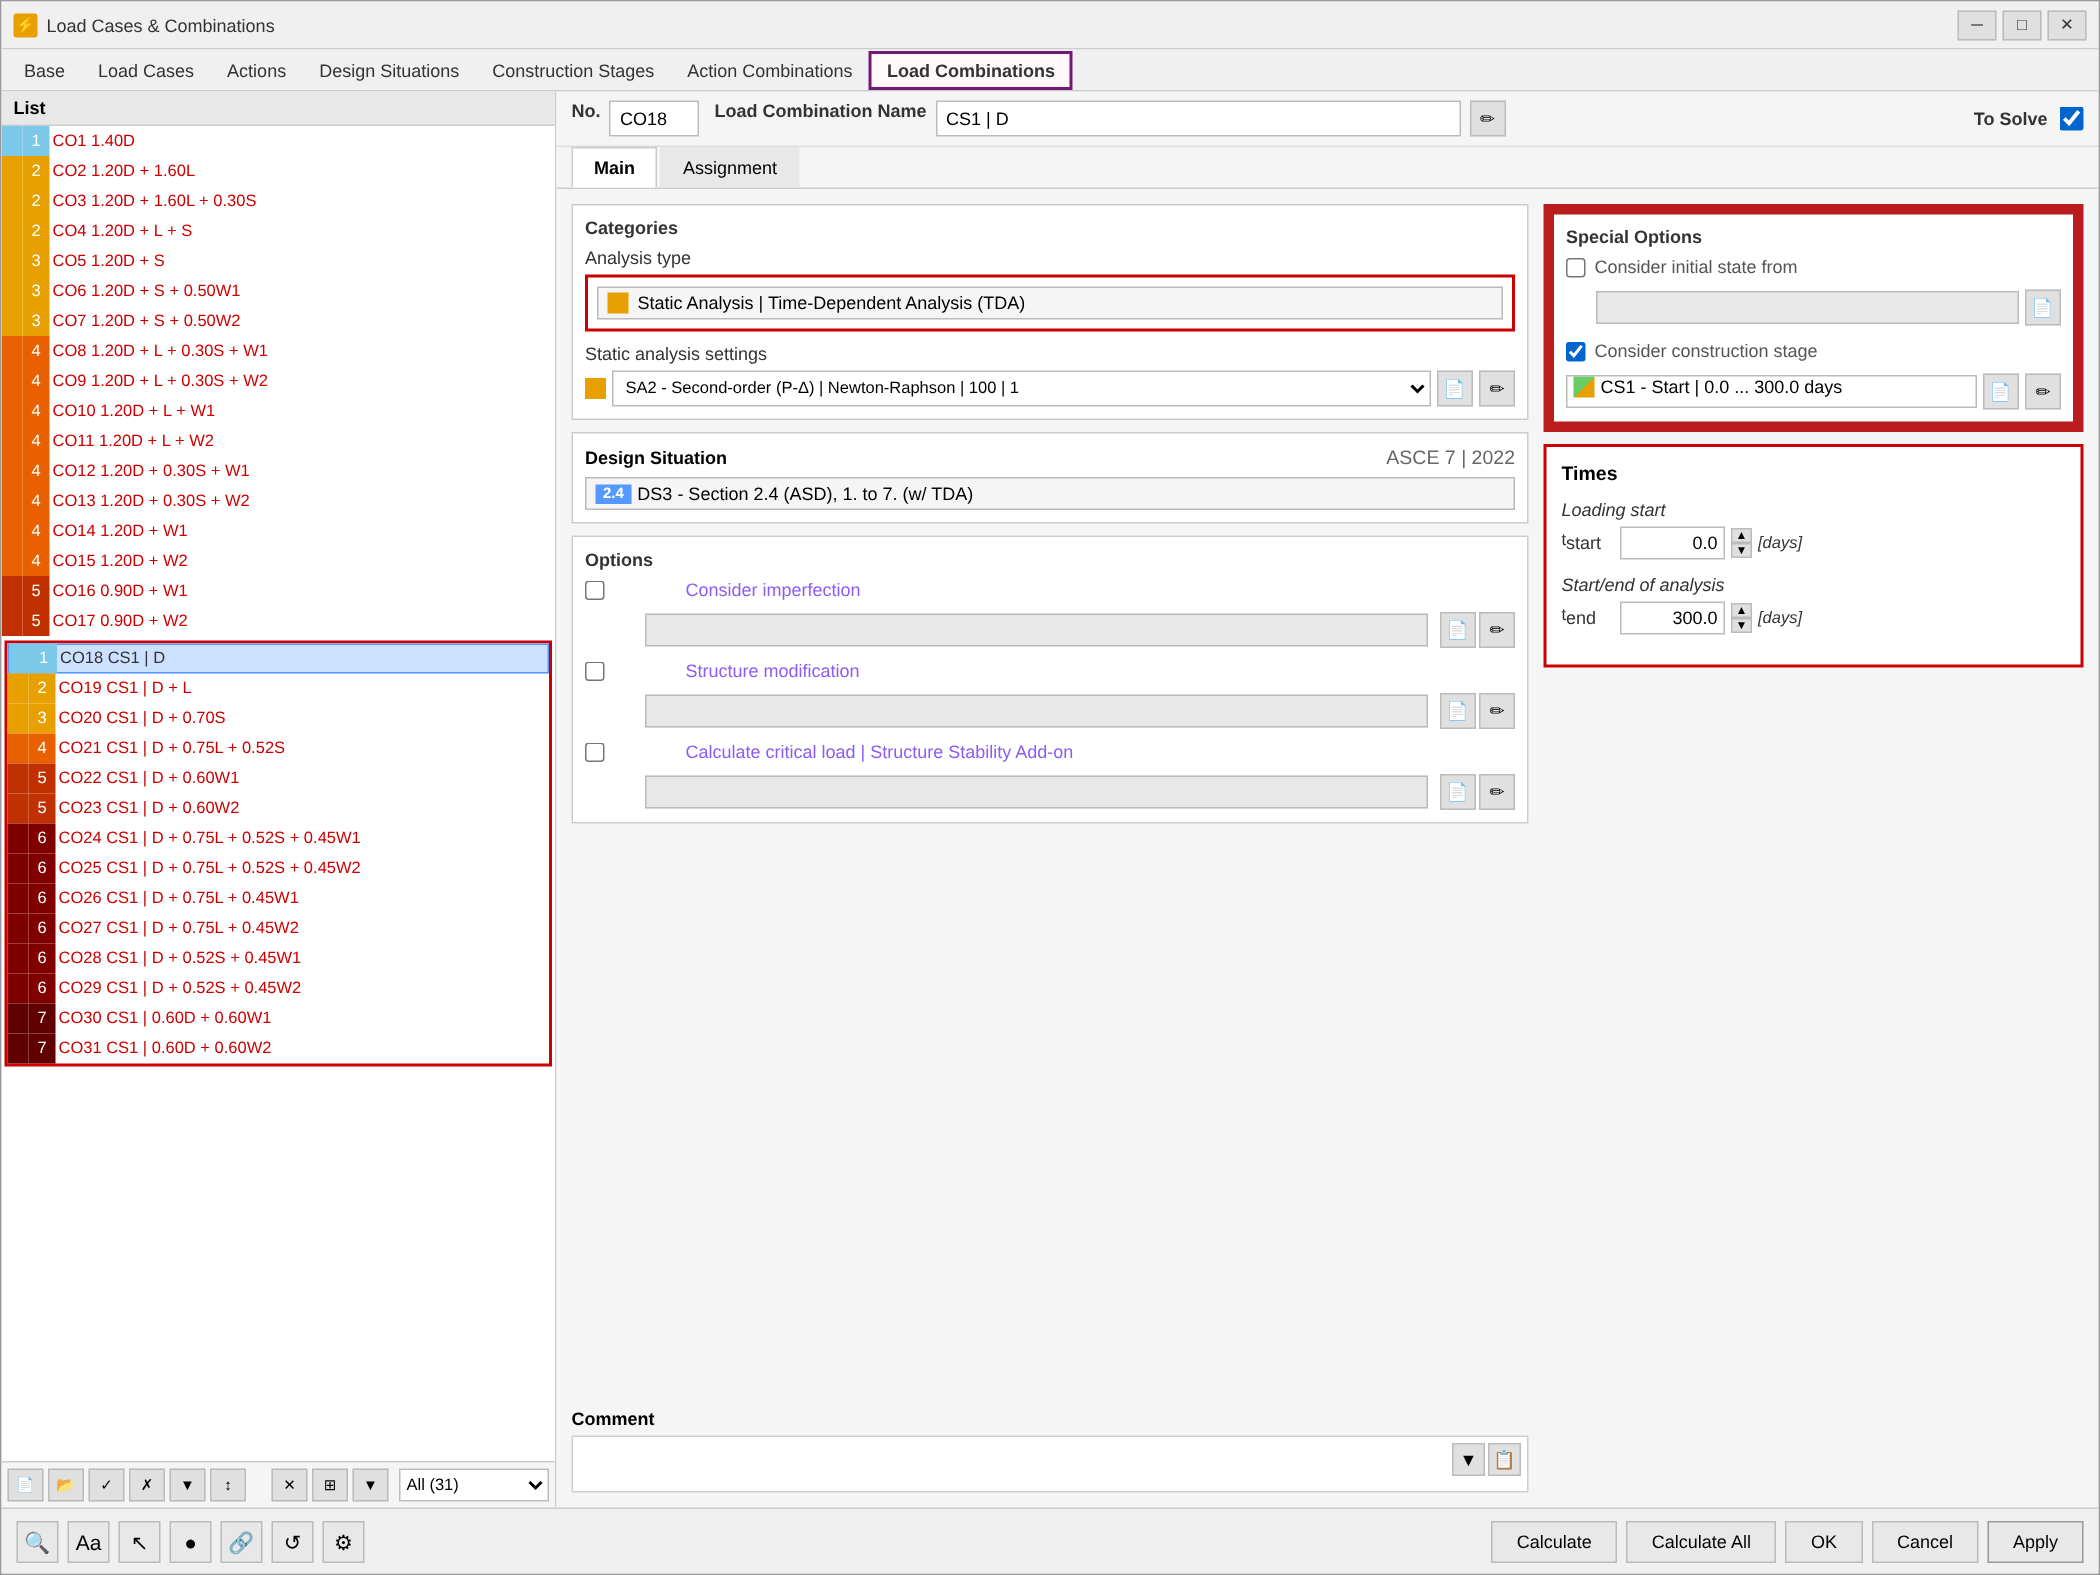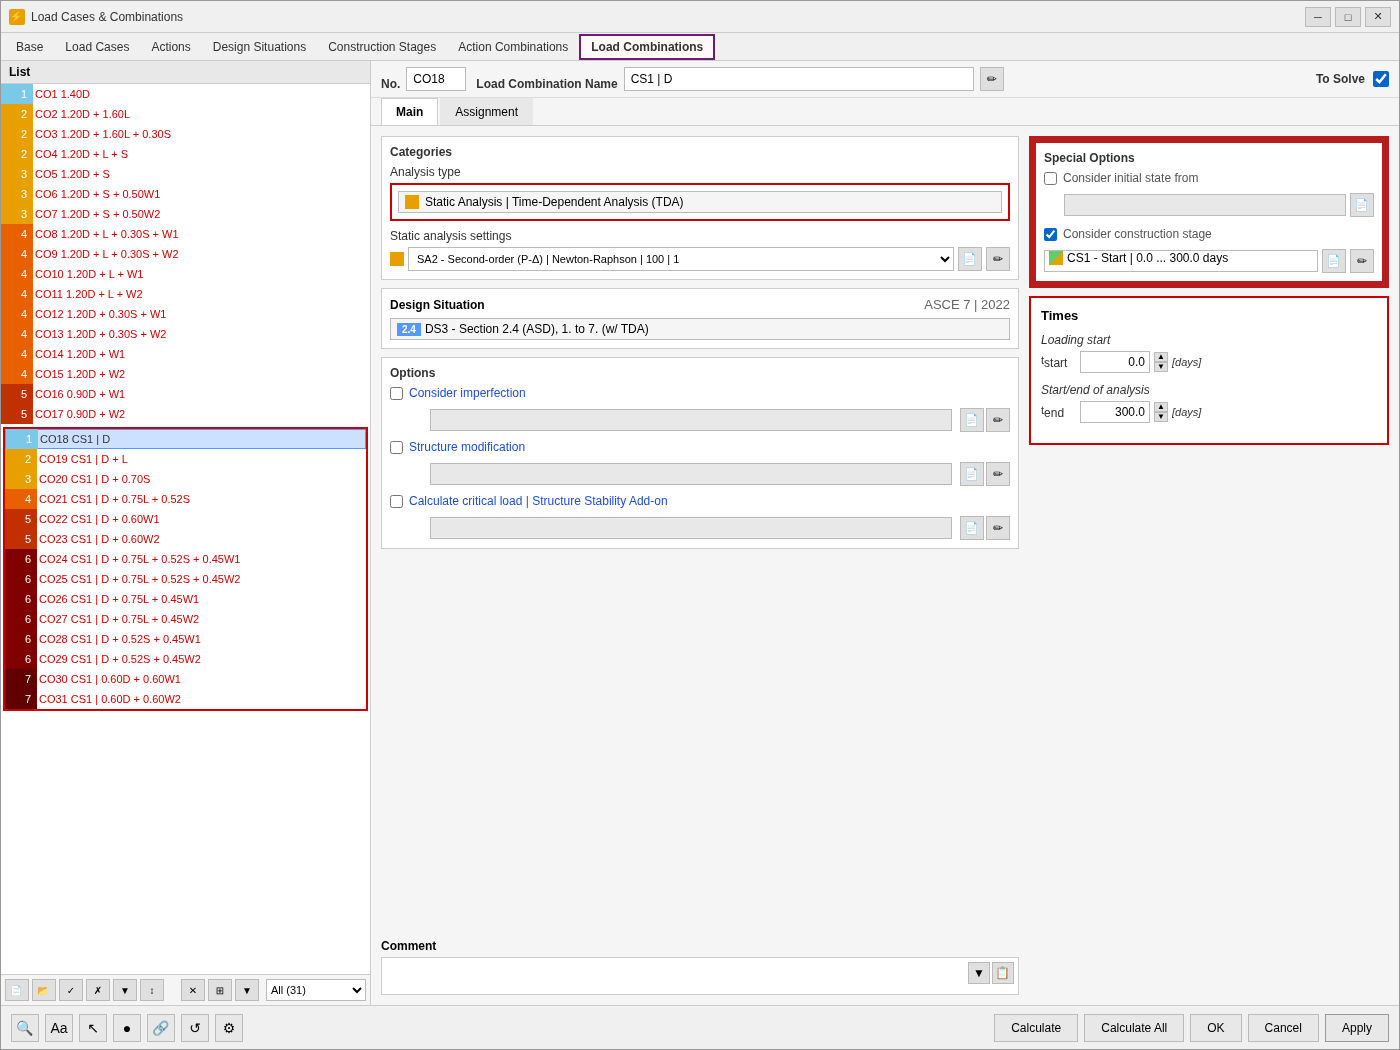--- a/index.html
+++ b/index.html
@@ -35,21 +35,21 @@
     .item-label.selected { color: #333; }
     
     .list-toolbar { padding: 4px; border-top: 1px solid #ccc; background: #f5f5f5; display: flex; align-items: center; gap: 3px; }
     .list-toolbar button { width: 24px; height: 22px; background: #e0e0e0; border: 1px solid #bbb; cursor: pointer; font-size: 10px; display: flex; align-items: center; justify-content: center; }
     .filter-select { border: 1px solid #bbb; background: #fff; height: 22px; font-size: 11px; width: 100px; }
 
     
     .right-panel { flex: 1; background: #f5f5f5; display: flex; flex-direction: column; overflow: hidden; }
     
     .detail-header { display: flex; align-items: center; padding: 6px 10px; background: #f5f5f5; gap: 10px; border-bottom: 1px solid #ddd; }
-    .field-group { display: flex; align-items: flex-end; gap: 6px; }
+    .field-group { display: flex; align-items: flex-start; gap: 6px; }
     .field-label { font-weight: bold; font-size: 12px; color: #333; }
     .field-input { border: 1px solid #bbb; background: #fff; height: 24px; padding: 2px 6px; font-size: 12px; }
     .field-input.no-short { width: 60px; }
     .field-input.name-input { width: 350px; }
     .btn-icon { width: 24px; height: 24px; background: #e0e0e0; border: 1px solid #bbb; cursor: pointer; display: flex; align-items: center; justify-content: center; font-size: 12px; }
     
     .to-solve-section { display: flex; align-items: center; gap: 8px; margin-left: auto; }
     
     .tabs-bar { display: flex; padding: 0 10px; background: #f5f5f5; border-bottom: 1px solid #ccc; }
     .tab { padding: 6px 14px; cursor: pointer; border: 1px solid transparent; margin-right: 2px; border-bottom: none; font-size: 12px; background: #e8e8e8; }
@@ -75,21 +75,21 @@
     .design-situation-section { background: #fff; border: 1px solid #ccc; padding: 8px; }
     .ds-header { display: flex; justify-content: space-between; align-items: center; margin-bottom: 6px; }
     .ds-label { font-weight: bold; font-size: 12px; }
     .ds-standard { font-size: 13px; color: #666; }
     .ds-value { display: flex; align-items: center; gap: 4px; height: 22px; background: #f5f5f5; border: 1px solid #bbb; padding: 0 6px; }
     .ds-badge { background: #5599ff; color: white; font-size: 10px; padding: 1px 5px; font-weight: bold; }
     
     .options-section { background: #fff; border: 1px solid #ccc; padding: 8px; }
     .option-row { display: flex; align-items: center; gap: 6px; margin-bottom: 8px; }
     .option-row input[type=checkbox] { width: 13px; height: 13px; }
-    .option-row label { font-size: 12px; color: #1d4ed8; }
+    .option-row label { font-size: 12px; color: #8b5cf6; margin-left: 48px; }
     .option-sub { background: #e8e8e8; border: 1px solid #bbb; height: 22px; flex: 1; margin-left: 20px; }
     .option-btns { display: flex; gap: 2px; margin-left: 4px; }
     
     .comment-section { background: #fff; border: 1px solid #ccc; padding: 4px; display: flex; gap: 2px; align-items: stretch; }
     .comment-input { flex: 1; border: none; outline: none; font-size: 12px; height: 28px; background: transparent; }
     .comment-btn { width: 22px; height: 22px; background: #e0e0e0; border: 1px solid #bbb; cursor: pointer; }
     
     .special-options-box { background: #fff; border: 7px solid #b91c1c; padding: 8px; }
     .sp-option-row { display: flex; align-items: center; gap: 6px; margin-bottom: 8px; }
     .sp-option-row label { font-size: 12px; color: #555; }

